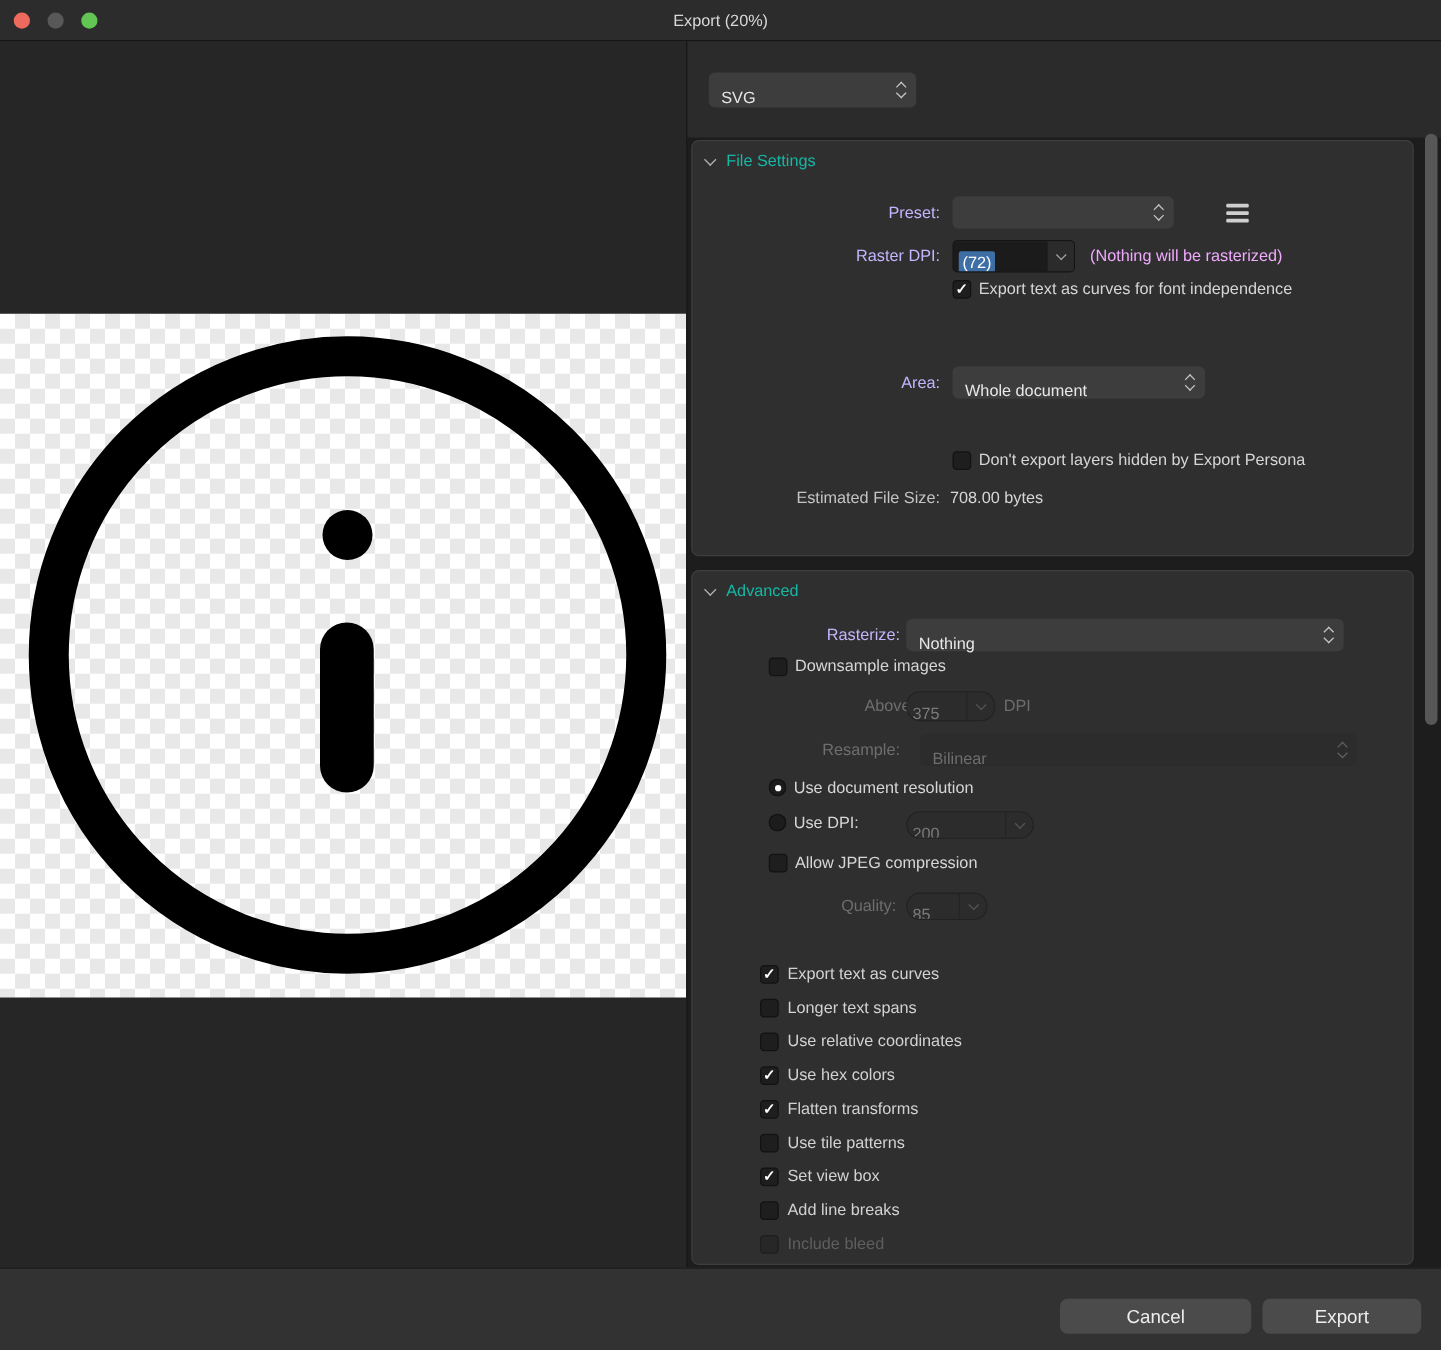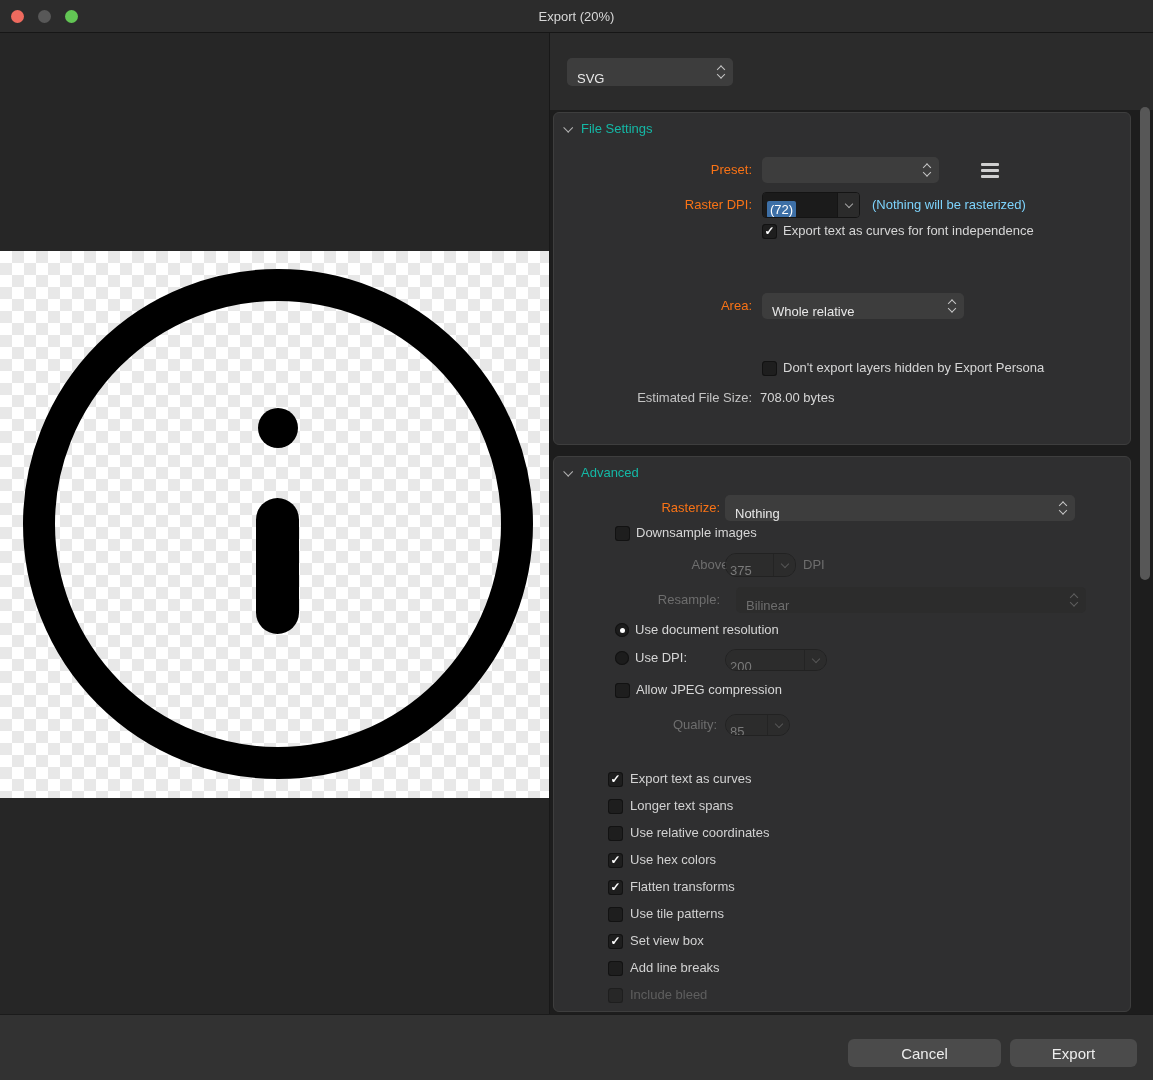--- a/index.html
+++ b/index.html
@@ -15,34 +15,34 @@
   .preview{position:absolute;left:0;top:33px;width:549px;height:981px;background:#262626;}
   .checker{position:absolute;left:0;top:218px;width:549px;height:547px;
     background:conic-gradient(#e8e8e8 90deg,#ffffff 90deg 180deg,#e8e8e8 180deg 270deg,#ffffff 270deg);
     background-size:24px 24px;}
   .checker svg{position:absolute;left:0;top:0;}
 
   
   .rightpane{position:absolute;left:549px;top:33px;width:604px;height:981px;background:#1d1d1d;border-left:1px solid #181818;}
   .format-bar{position:absolute;left:0;top:0;width:604px;height:77px;background:#2b2b2b;}
 
-  .dropdown{position:absolute;background:#3d3d3d;border-radius:5px;display:flex;align-items:flex-end;
-    padding:0 26px 0 10px;color:#e8e8e8;font-size:13px;}
+  .dropdown{position:absolute;background:#3d3d3d;border-radius:5px;display:flex;align-items:flex-start;
+    padding:12px 26px 0 10px;color:#e8e8e8;font-size:13px;}
   .dropdown .chevs{position:absolute;right:9px;top:50%;transform:translateY(-50%);display:flex;flex-direction:column;align-items:center;}
   .chev{width:6px;height:6px;border:solid #c6c6c6;border-width:0 1.5px 1.5px 0;display:inline-block;}
   .chev.up{transform:rotate(-135deg);margin-bottom:1px;}
   .chev.down{transform:rotate(45deg);margin-top:-2px;}
   .dropdown.dis{background:#2c2c2c;color:#6e6e6e;}
   .dropdown.dis .chev{border-color:#5f5f5f;}
 
   .panel{position:absolute;left:3px;width:578px;background:#2f2f30;border:1px solid #3e3e3e;border-radius:6px;}
   .panel-head{position:absolute;left:0;top:0;height:30px;display:flex;align-items:center;color:#14b8a6;font-size:13px;}
   .disc{width:7px;height:7px;border:solid #b3b3b3;border-width:0 1.5px 1.5px 0;transform:rotate(45deg) translateY(-1px);margin:0 10px 0 10px;}
 
-  .lbl{position:absolute;height:18px;line-height:18px;font-size:13px;color:#f97316;text-align:right;}
+  .lbl{position:absolute;height:18px;line-height:18px;font-size:13px;color:#c4b5fd;text-align:right;}
   .txt{position:absolute;height:18px;line-height:18px;font-size:13px;color:#d6d6d6;}
   .dim{color:#6e6e6e !important;}
 
   .combo{position:absolute;display:flex;border-radius:4px;overflow:hidden;border:1px solid #141414;}
   .combo .val{flex:1;background:#1b1b1b;color:#ededed;display:flex;align-items:center;padding:16px 4px;font-size:13px;text-align:right;}
   .combo .arrow{width:22px;background:#2b2b2b;border-left:1px solid #151515;display:flex;align-items:center;justify-content:center;}
   .combo .arrow .chev{border-color:#a5a5a5;margin:0 0 2px 0;}
   .combo.dis{border-color:#222;border-radius:11px;}
   .combo.dis .val{background:#2c2c2c;color:#7a7a7a;}
   .combo.dis .arrow{background:#2c2c2c;border-left-color:#242424;}
@@ -129,30 +129,30 @@
 
       <div class="lbl" style="left:0;width:198px;top:83px">Raster DPI:</div>
       <div class="combo" style="left:208px;top:79px;width:98px;height:26px">
         <span class="val">
             <span class="sel">(72)</span>
           </span>
         <span class="arrow">
             <i class="chev down"></i>
           </span>
       </div>
-      <div class="txt" style="left:318px;top:83px;color:#7dd3fc">(Nothing will be rasterized)</div>
+      <div class="txt" style="left:318px;top:83px;color:#f0abfc">(Nothing will be rasterized)</div>
 
       <span class="cb" style="left:208px;top:111px">
           <span class="tick">✓</span>
         </span>
       <div class="txt" style="left:229px;top:109px">Export text as curves for font independence</div>
 
       <div class="lbl" style="left:0;width:198px;top:184px">Area:</div>
       <div class="dropdown" style="left:208px;top:180px;width:202px;height:26px">
-        <span>Whole relative</span>
+        <span>Whole document</span>
         <span class="chevs">
             <i class="chev up"></i>
             <i class="chev down"></i>
           </span>
       </div>
 
       <span class="cb" style="left:208px;top:248px"></span>
       <div class="txt" style="left:229px;top:246px">Don't export layers hidden by Export Persona</div>
 
       <div class="lbl" style="left:0;width:198px;top:276px;color:#c4c4c4">Estimated File Size:</div>

